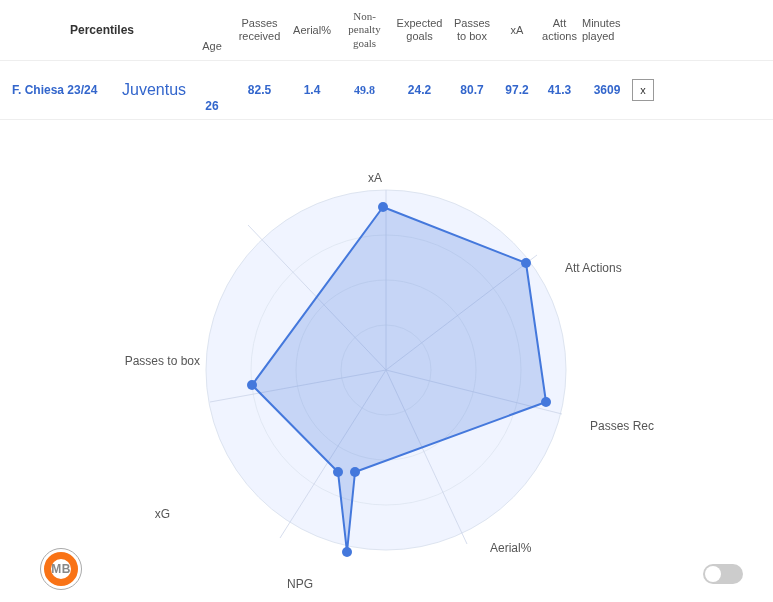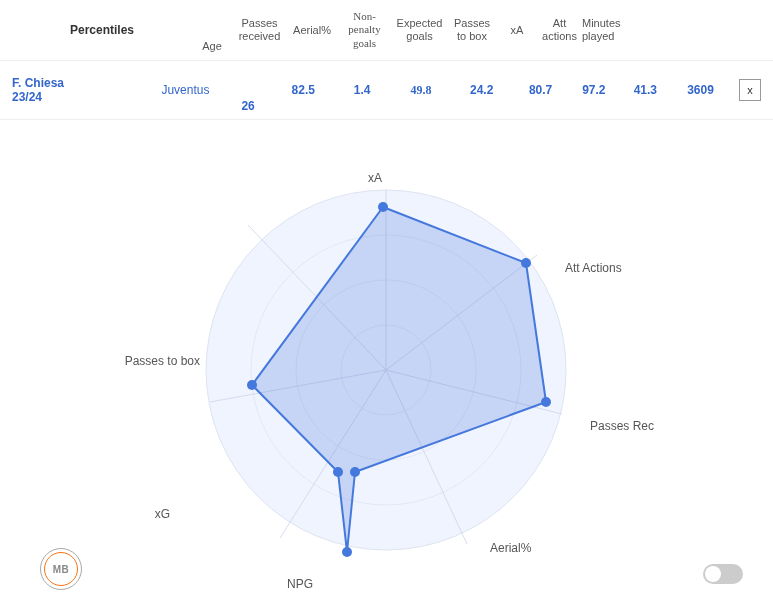--- a/index.html
+++ b/index.html
@@ -44,33 +44,31 @@
     .col-minutes { width: 50px; line-height: 1.2; }
     .col-close { width: 28px; text-align: center; }
 
     
     .data-row {
       display: flex;
       align-items: center;
       padding: 6px 12px;
       border-bottom: 1px solid #eee;
       font-size: 12px;
-      gap: 20px;
     }
     .player-name {
       color: #3366cc;
       font-weight: bold;
       width: 110px;
       font-size: 12px;
     }
     .team-name {
       color: #3366cc;
       width: 70px;
-      font-size: 12px;
-      margin-left: 48px;
+      font-size: 16px;
     }
     .data-value {
       color: #3366cc;
       font-weight: bold;
       text-align: center;
     }
     .close-btn {
       border: 1px solid #999;
       width: 22px;
       height: 22px;
@@ -109,28 +107,28 @@
       border-radius: 50%;
       display: flex;
       align-items: center;
       justify-content: center;
       font-size: 9px;
       color: #888;
       font-weight: bold;
       letter-spacing: 0.5px;
     }
     .logo-inner {
-      border: 1px solid #f97316;
+      border: 7px solid #f97316;
       border-radius: 50%;
       width: 34px;
       height: 34px;
       display: flex;
       align-items: center;
       justify-content: center;
-      font-size: 10px;
+      font-size: 12px;
       color: #888;
     }
 
     
     .toggle {
       position: absolute;
       bottom: 18px;
       right: 30px;
       width: 40px;
       height: 20px;

